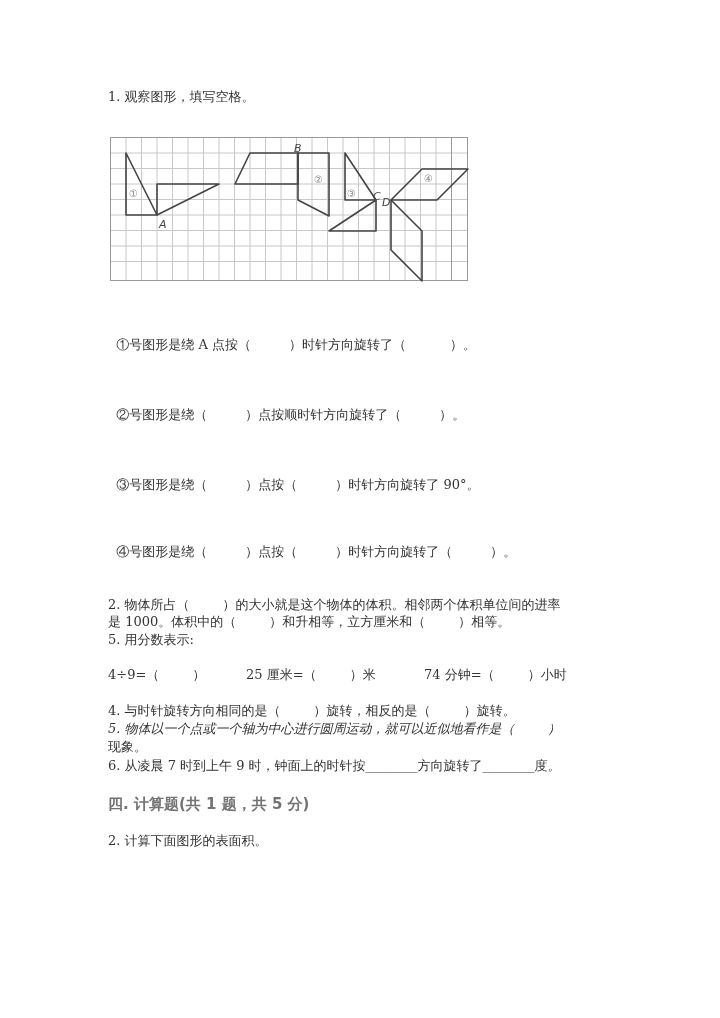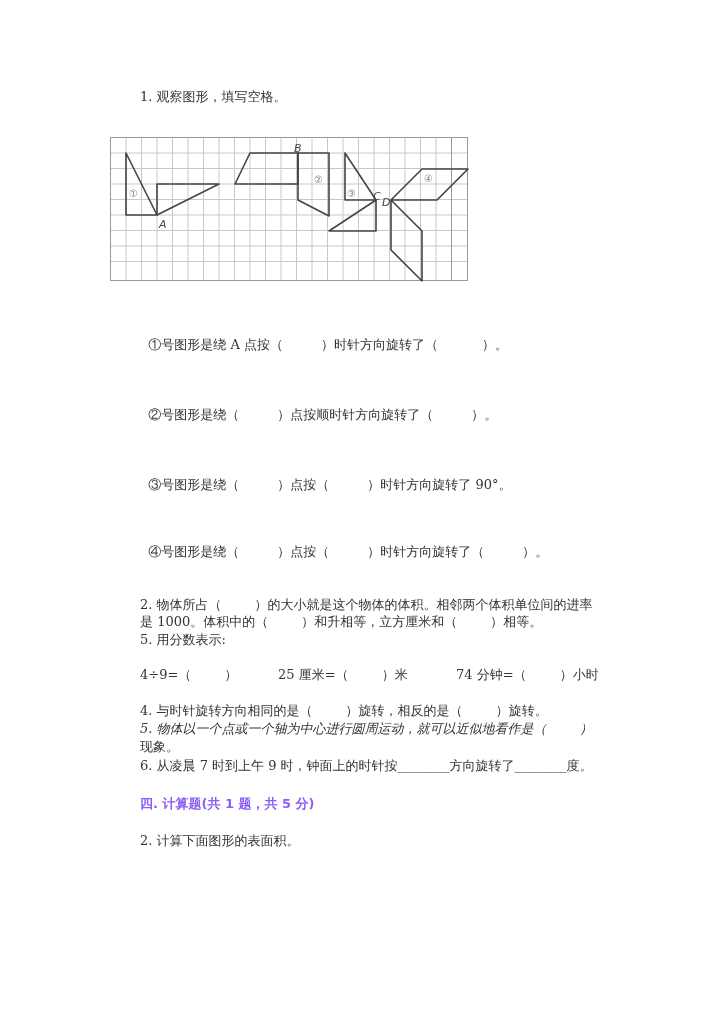--- a/index.html
+++ b/index.html
@@ -1,19 +1,19 @@
 <!DOCTYPE html>
 <html><head>
 <meta charset="utf-8">
 <style>
   html, body { margin: 0; padding: 0; background: #ffffff; }
   body { width: 720px; height: 1018px; position: relative; overflow: hidden;
          font-family: "DejaVu Serif", "Liberation Serif", serif; color: #333; }
-  .line { position: absolute; left: 108px; font-size: 13px; white-space: pre; line-height: 18px; margin-left: 32px; }
-  .bold { font-family: "DejaVu Sans", "Liberation Sans", sans-serif; font-weight: bold; color: #8b5cf6; font-size: 13px; }
+  .line { position: absolute; left: 108px; font-size: 13px; white-space: pre; line-height: 18px; }
+  .bold { font-family: "DejaVu Sans", "Liberation Sans", sans-serif; font-weight: bold; color: #737373; font-size: 15px; }
   #figure { position: absolute; left: 108px; top: 136px; }
   .gap { display: inline-block; }
 </style>
 </head>
 <body>
 
 <div class="line" style="top:88px;">1. 观察图形，填写空格。</div>
 
 <svg id="figure" width="364" height="148" viewBox="108 136 364 148">
   <g stroke="#c8c8c8" stroke-width="1">

